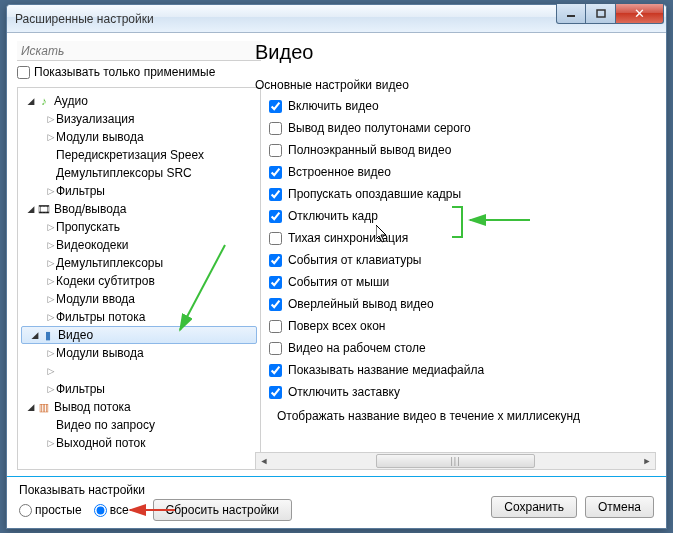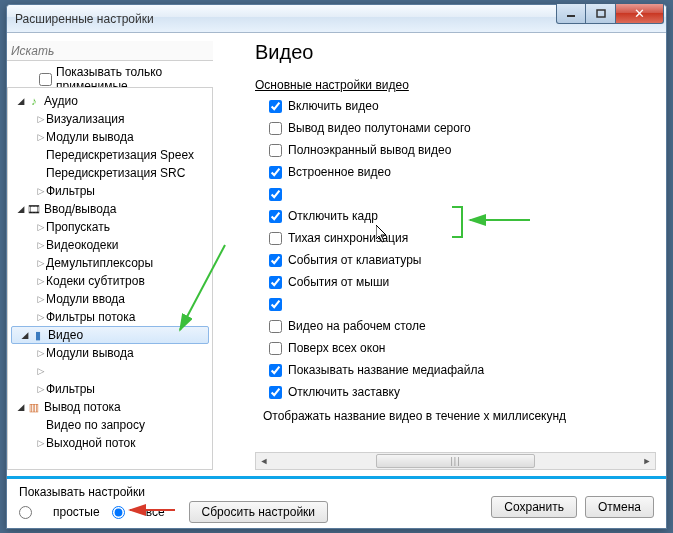--- a/index.html
+++ b/index.html
@@ -6,46 +6,46 @@
 body { background: #4a6a8a; width: 673px; height: 533px; }
 .window { position: absolute; left: 6px; top: 4px; width: 661px; height: 525px; background: #fff; border: 1px solid #5a7a9a; border-radius: 4px 4px 0 0; box-shadow: 0 2px 8px rgba(0,0,0,.3); }
 .titlebar { height: 28px; background: linear-gradient(#f7fbff,#e3edf7 45%,#d5e4f3 46%,#e8f2fc); border-bottom: 1px solid #a6b8cc; border-radius: 4px 4px 0 0; display: flex; align-items: center; padding-left: 8px; position: relative; }
 .titlebar span { color: #333; }
 .winbtns { position: absolute; right: 2px; top: -1px; display: flex; }
 .winbtn { width: 30px; height: 20px; border: 1px solid #4a6a8a; border-top: none; display: flex; align-items: center; justify-content: center; font-family: sans-serif; font-size: 12px; }
 .winbtn.min { background: linear-gradient(#d9e7f5,#b5cce3); border-radius: 0 0 0 3px; }
 .winbtn.max { background: linear-gradient(#d9e7f5,#b5cce3); border-left: none; }
 .winbtn.close { width: 48px; background: linear-gradient(#e89a92,#d2584a 45%,#c83420 46%,#dd6b58); color: #fff; border-left: none; border-radius: 0 0 3px 0; font-size: 13px; }
 .content { position: absolute; top: 28px; bottom: 0; left: 0; right: 0; }
-.leftpane { position: absolute; left: 0; top: 8px; width: 206px; bottom: 58px; }
+.leftpane { position: absolute; left: 10px; top: 8px; width: 244px; bottom: 58px; }
 .search { width: 100%; height: 20px; border: none; border-bottom: 1px solid #d0d0d0; font-style: italic; color: #888; padding: 2px 4px; background: #fafafa; }
-.chkline { display: flex; align-items: center; margin-top: 4px; margin-bottom: 4px; margin-left: 32px; }
+.chkline { display: flex; align-items: center; margin-top: 4px; margin-bottom: 4px; }
 .chkline input { margin-right: 4px; }
 .tree { position: absolute; top: 46px; bottom: 0; left: 0; right: 0; border: 1px solid #d0d0d0; background: #fff; overflow: hidden; padding-top: 4px; }
 .tnode { display: flex; align-items: center; height: 18px; white-space: nowrap; cursor: default; padding-right: 6px; }
 .tnode.sel { background: linear-gradient(#eaf3fd,#d5e8fb); border: 1px solid #8db8e8; border-radius: 2px; margin: 0 3px; padding-right: 3px; }
 .arrow { width: 10px; text-align: center; color: #888; font-size: 9px; }
 .arrow.exp { color: #333; }
 .ticon { width: 16px; height: 16px; margin-right: 2px; display: inline-flex; align-items: center; justify-content: center; font-size: 11px; }
 .d1 { padding-left: 8px; }
 .d2 { padding-left: 28px; }
 .rightpane { position: absolute; left: 248px; right: 10px; top: 8px; bottom: 58px; }
 h1 { font-size: 20px; font-weight: normal; margin-bottom: 14px; }
-.subhead { margin-bottom: 8px; text-decoration: underline; }
+.subhead { margin-bottom: 8px; }
 .optscroll { position: absolute; top: 54px; bottom: 26px; left: 0; right: 0; overflow: hidden; }
 .opt { display: flex; align-items: center; height: 22px; }
 .opt input { margin: 0 6px 0 14px; }
-.caption { margin-left: 8px; margin-top: 6px; }
+.caption { margin-left: 22px; margin-top: 6px; }
 .hscroll { position: absolute; bottom: 0; left: 0; right: 0; height: 18px; border: 1px solid #d0d0d0; background: #f0f0f0; display: flex; align-items: center; }
 .hscroll .thumb { position: absolute; left: 30%; width: 40%; height: 14px; top: 1px; background: linear-gradient(#f5f5f5,#ddd); border: 1px solid #bbb; border-radius: 2px; display:flex; align-items:center; justify-content:center; color:#999; font-size:9px; letter-spacing:1px;}
 .hscroll .ar { width: 16px; text-align: center; color: #555; font-size: 9px; }
 .hscroll .arR { margin-left: auto; }
-.footer { position: absolute; bottom: 0; left: 0; right: 0; height: 52px; border-top: 3px solid #0ea5e9; padding: 6px 12px; }
+.footer { position: absolute; bottom: 0; left: 0; right: 0; height: 52px; border-top: 1px solid #0ea5e9; padding: 6px 12px; }
 .radio-row { display: flex; align-items: center; gap: 4px; margin-top: 2px; }
-.radio-row label { margin-right: 8px; display: flex; align-items: flex-end; gap: 21px; }
+.radio-row label { margin-right: 8px; display: flex; align-items: flex-end; gap: 3px; }
 .btn { height: 22px; padding: 0 12px; background: linear-gradient(#f8f8f8,#e4e4e4); border: 1px solid #999; border-radius: 3px; font-size: 12px; }
 .footbtns { position: absolute; right: 12px; bottom: 10px; display: flex; gap: 8px; }
 .resetbtn { margin-left: 12px; }
 
 .anno { position: absolute; pointer-events: none; }
 .cursor { position: absolute; width: 14px; height: 20px; }
 </style>
 </head>
 <body>
 
@@ -87,21 +87,21 @@
         <div class="tnode d2">
             <span class="arrow">▷</span>
             <span>Модули вывода</span>
           </div>
         <div class="tnode d2">
             <span class="arrow"></span>
             <span>Передискретизация Speex</span>
           </div>
         <div class="tnode d2">
             <span class="arrow"></span>
-            <span>Передискретизация SRC</span>
+            <span>Демультиплексоры SRC</span>
           </div>
         <div class="tnode d2">
             <span class="arrow">▷</span>
             <span>Фильтры</span>
           </div>
 
         <div class="tnode d1">
             <span class="arrow exp">◢</span>
             <span class="ticon">🎞</span>
             <span>Ввод/вывода</span>
@@ -179,47 +179,49 @@
           <div class="opt">
             <input type="checkbox" style="">
             <span>Полноэкранный вывод видео</span>
           </div>
           <div class="opt">
             <input type="checkbox" checked="" style="">
             <span>Встроенное видео</span>
           </div>
           <div class="opt">
             <input type="checkbox" checked="" style="">
+            <span>Пропускать опоздавшие кадры</span>
           </div>
           <div class="opt">
             <input type="checkbox" checked="" style="">
             <span>Отключить кадр</span>
           </div>
           <div class="opt">
             <input type="checkbox" style="">
             <span>Тихая синхронизация</span>
           </div>
           <div class="opt">
             <input type="checkbox" checked="" style="">
             <span>События от клавиатуры</span>
           </div>
           <div class="opt">
             <input type="checkbox" checked="" style="">
             <span>События от мыши</span>
           </div>
           <div class="opt">
             <input type="checkbox" checked="" style="">
+            <span>Оверлейный вывод видео</span>
+          </div>
+          <div class="opt">
+            <input type="checkbox" style="">
+            <span>Поверх всех окон</span>
           </div>
           <div class="opt">
             <input type="checkbox" style="">
             <span>Видео на рабочем столе</span>
-          </div>
-          <div class="opt">
-            <input type="checkbox" style="">
-            <span>Поверх всех окон</span>
           </div>
           <div class="opt">
             <input type="checkbox" checked="" style="">
             <span>Показывать название медиафайла</span>
           </div>
           <div class="opt">
             <input type="checkbox" checked="" style="">
             <span>Отключить заставку</span>
           </div>
           <div class="caption">Отображать название видео в течение x миллисекунд</div>

